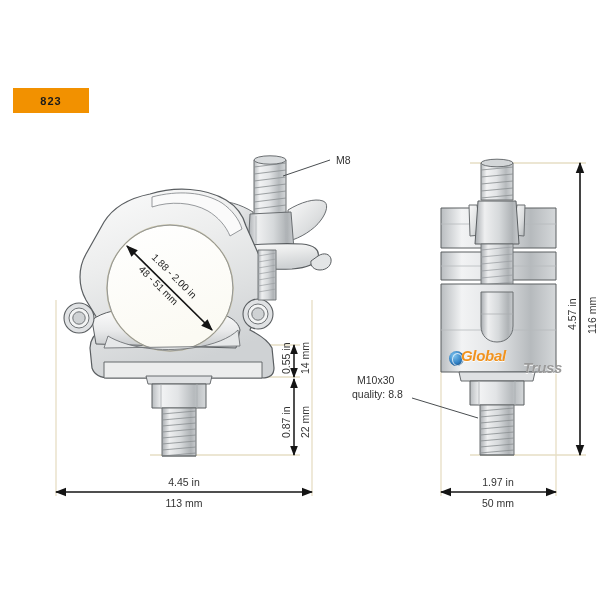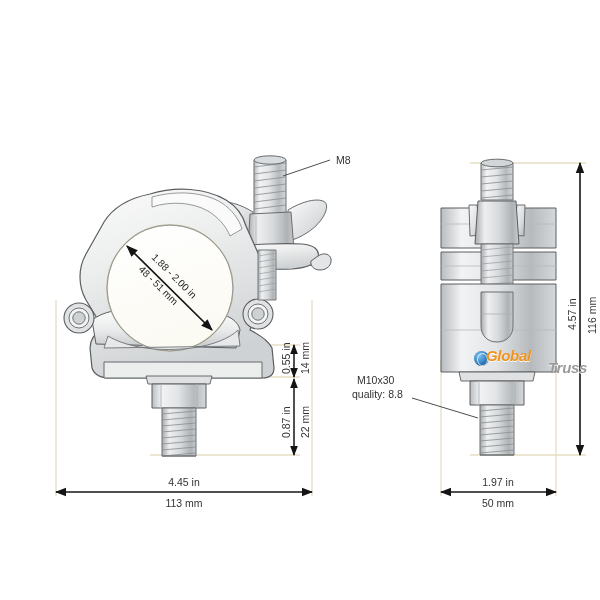--- a/index.html
+++ b/index.html
@@ -52,21 +52,21 @@
     fill: #333333;
   }
   .dim-text-white {
     font-family: "Liberation Sans", sans-serif;
     font-size: 10px;
     fill: #1c1c1c;
   }
   
   #watermark {
     position: absolute;
-    left: 474px;
+    left: 449px;
     top: 346px;
     width: 86px;
     height: 30px;
     pointer-events: none;
   }
   .wm-globe {
     position: absolute;
     left: 0px;
     top: 5px;
     width: 15px;
@@ -109,20 +109,23 @@
     text-shadow: 0 1px 0 rgba(255,255,255,0.9);
     letter-spacing: -0.3px;
     margin-left: 44px;
   }
 </style>
 </head>
 <body>
 
 <div id="page">
 
+  <div id="code-badge">
+    <span>823</span>
+  </div>
 
   <svg id="drawing" viewBox="0 0 600 600">
     <defs>
       <linearGradient id="gMetalV" x1="0" y1="0" x2="1" y2="0">
         <stop offset="0%" stop-color="#b9bdc0"></stop>
         <stop offset="18%" stop-color="#f2f3f4"></stop>
         <stop offset="48%" stop-color="#e2e4e6"></stop>
         <stop offset="78%" stop-color="#b6babd"></stop>
         <stop offset="100%" stop-color="#d5d8da"></stop>
       </linearGradient>

